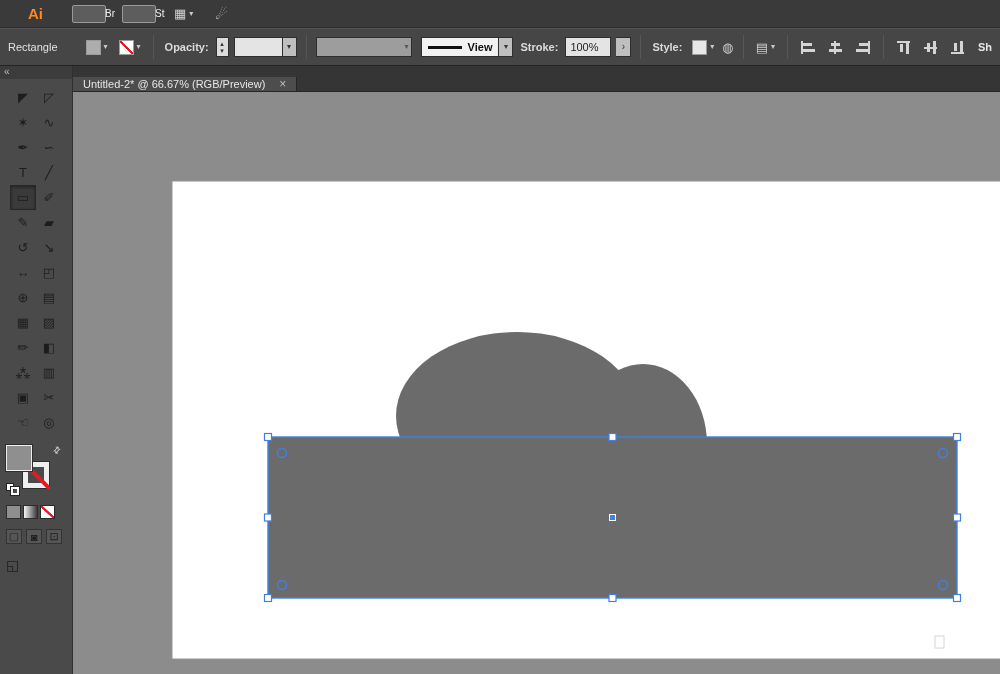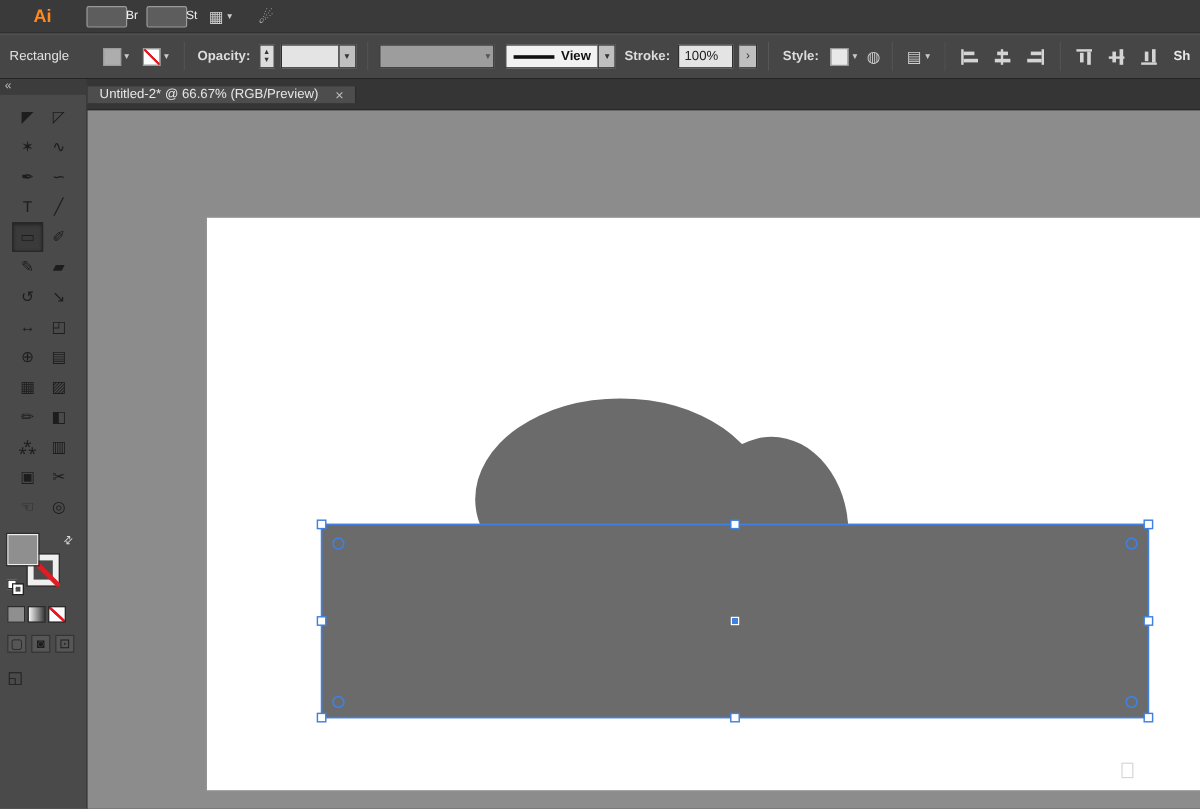--- a/index.html
+++ b/index.html
@@ -74,21 +74,21 @@
   .color-btn{background:#8f8f8f;}
   .gradient-btn{background:linear-gradient(90deg,#f5f5f5,#3b3b3b);}
   .none-btn{background:linear-gradient(to top right,#fff 42%,#e01b24 45%,#e01b24 55%,#fff 58%);}
   .dm-row{display:flex;gap:4px;margin:10px 0 0 6px;}
   .dm{width:16px;height:15px;display:flex;align-items:center;justify-content:center;font-size:11px;color:#1d1d1d;background:#565656;border:1px solid #333;}
   .sm-row{margin:12px 0 0 6px;}
   .sm-btn{width:20px;height:16px;background:none;border:none;font-size:14px;color:#1d1d1d;text-align:left;}
 
   
   .doc-area{flex:1;display:flex;flex-direction:column;min-width:0;}
-  .docbar{height:26px;background:#353535;display:flex;align-items:center;border-bottom:1px solid #262626;}
+  .docbar{height:26px;background:#353535;display:flex;align-items:flex-end;border-bottom:1px solid #262626;}
   .tab{background:#4d4d4d;display:flex;align-items:center;padding:0 10px;gap:14px;border-right:1px solid #262626;}
   .tab-title{font-size:11px;color:#e6e6e6;}
   .tab-close{font-size:12px;color:#bdbdbd;cursor:default;}
   .canvas{position:relative;flex:1;background:var(--canvas);overflow:hidden;}
   .canvas svg{position:absolute;left:0;top:0;}
   .artboard-rect{fill:var(--artboard);stroke:#949494;stroke-width:1;}
   .shape{fill:var(--shape);}
   .sel-outline{fill:none;stroke:var(--sel);stroke-width:1.4;}
   .handle{fill:#fff;stroke:var(--sel);stroke-width:1.2;}
   .center-pt{fill:var(--sel);stroke:#fff;stroke-width:1;}

